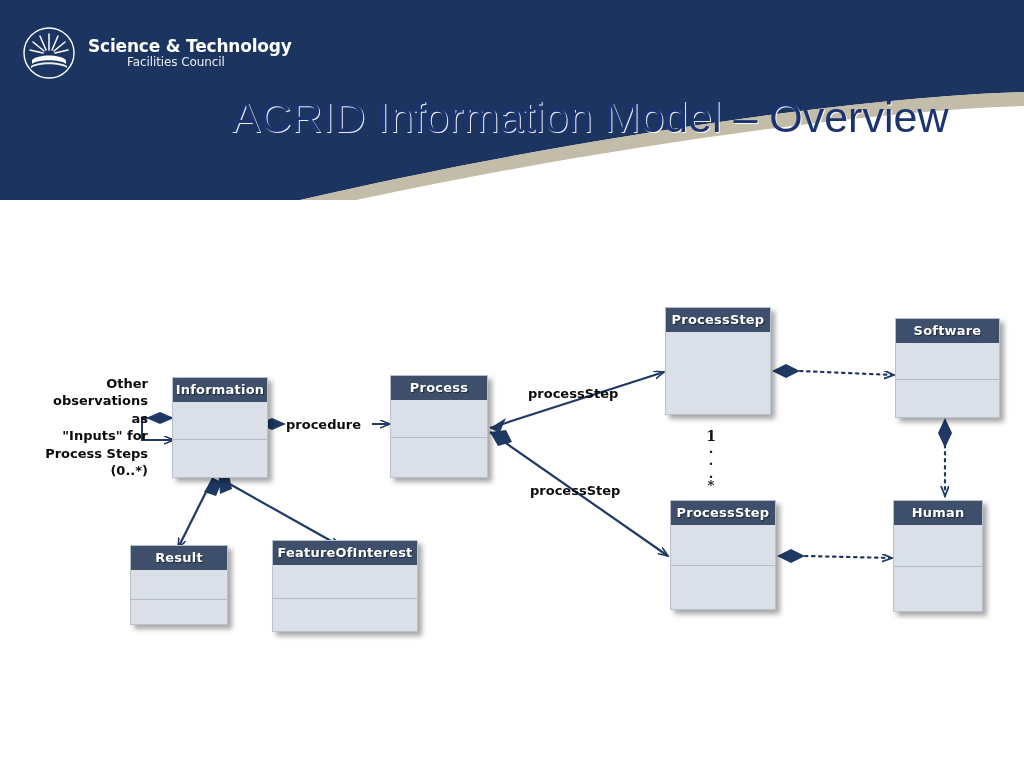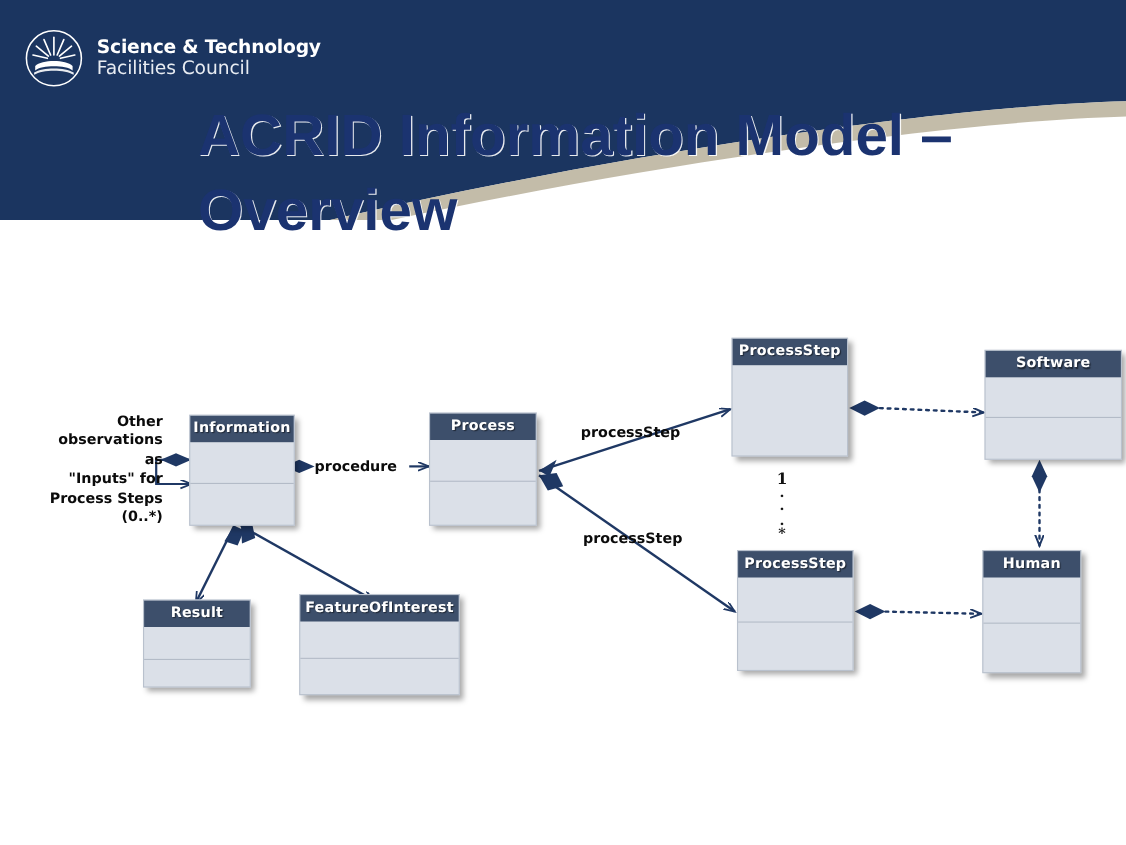--- a/index.html
+++ b/index.html
@@ -40,37 +40,38 @@
     line-height: 1.12;
   }
   #logo-text .l1 {
     font-size: 17px;
     font-weight: bold;
     letter-spacing: -0.2px;
     display: block;
     color: #ffffff;
   }
   #logo-text .l2 {
-    font-size: 17px;
+    font-size: 12px;
     font-weight: normal;
     display: block;
     color: #e8ecf2;
     letter-spacing: -0.1px;
+    margin-left: 39px;
   }
 
   
   #title {
     position: absolute;
     left: 180px;
     top: 90px;
     width: 820px;
-    text-align: left;
+    text-align: center;
     font-family: "Liberation Sans", sans-serif;
-    font-weight: bold;
-    font-size: 53px;
+    font-weight: normal;
+    font-size: 43px;
     line-height: 1.28;
     color: #1b3370;
     text-shadow: 1px 1px 0 rgba(255,255,255,0.9);
     z-index: 5;
   }
 
   
   #diagram {
     position: absolute;
     left: 0; top: 0;
@@ -286,21 +287,21 @@
     <div class="sec1" style="border-bottom:none;"></div>
     <div class="sec2"></div>
   </div>
 
   <div class="uml" style="left:670px; top:500px; width:106px; height:110px;">
     <div class="hdr">ProcessStep</div>
     <div class="sec1"></div>
     <div class="sec2"></div>
   </div>
 
-  <div class="uml" style="left:895px; top:318px; width:125px; height:100px;">
+  <div class="uml" style="left:895px; top:318px; width:105px; height:100px;">
     <div class="hdr">Software</div>
     <div class="sec1"></div>
     <div class="sec2"></div>
   </div>
 
   <div class="uml" style="left:893px; top:500px; width:90px; height:112px;">
     <div class="hdr">Human</div>
     <div class="sec1"></div>
     <div class="sec2"></div>
   </div>

